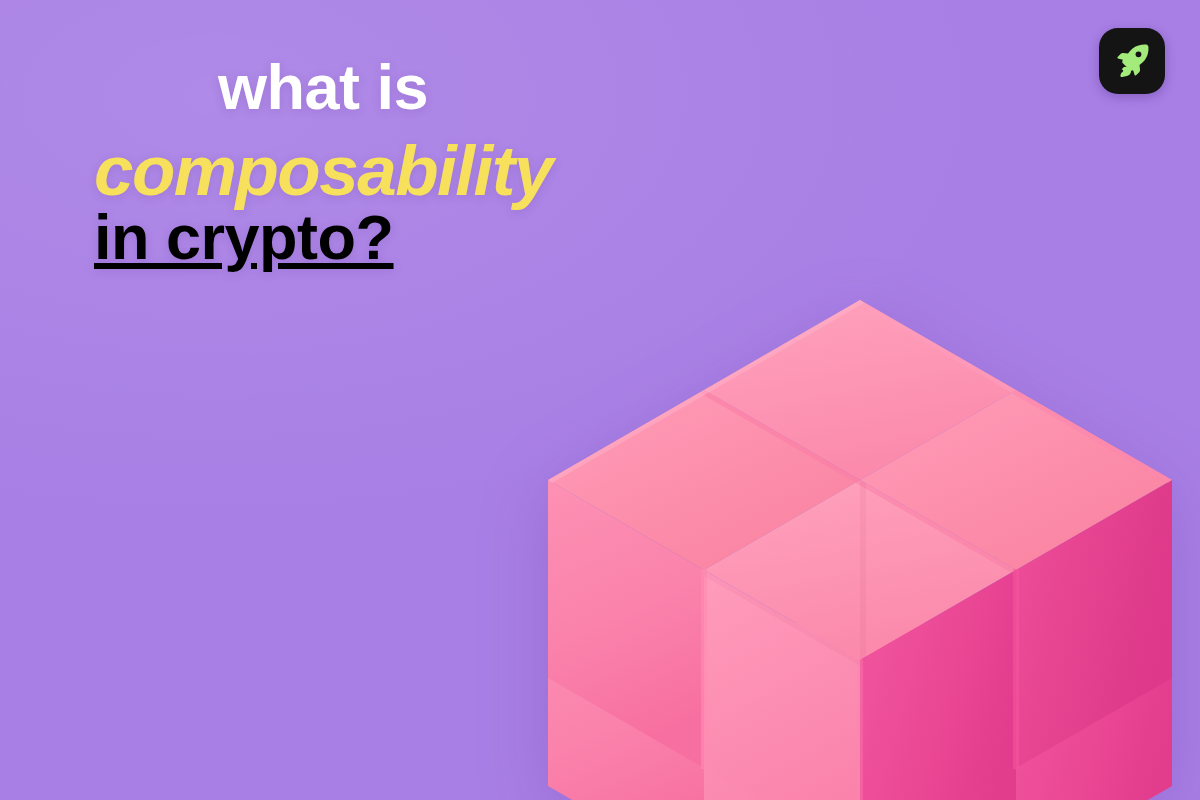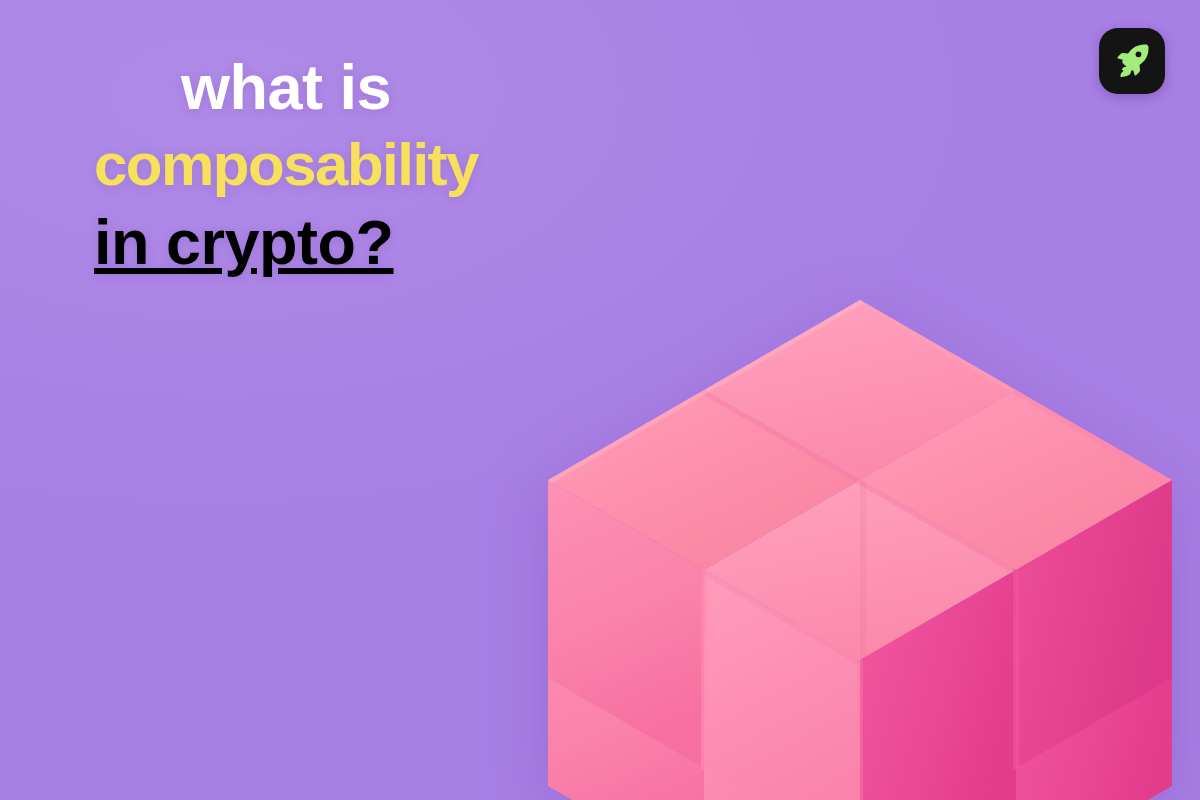--- a/index.html
+++ b/index.html
@@ -25,21 +25,21 @@
   }
   .hl-line{
     display:block;
     font-weight:700;
     letter-spacing:-0.5px;
     line-height:1.0;
     white-space:nowrap;
     text-shadow:0 2px 10px rgba(90,45,150,.18);
   }
   #line-1{font-size:63px;color:#ffffff;margin-bottom:16px;}
-  #line-2{font-size:60px;color:#f7e05c;margin-bottom:16px;letter-spacing:-1.5px;}
+  #line-2{font-size:71px;color:#f7e05c;letter-spacing:-1.5px;font-style:italic;}
   #line-3{font-size:63px;color:#ffffff;}
 
   
   #logo-badge{
     position:absolute;right:35px;top:28px;
     width:66px;height:66px;border-radius:19px;
     background:#141414;
     box-shadow:0 3px 12px rgba(60,25,110,.30);
     display:flex;align-items:center;justify-content:center;
     z-index:8;

